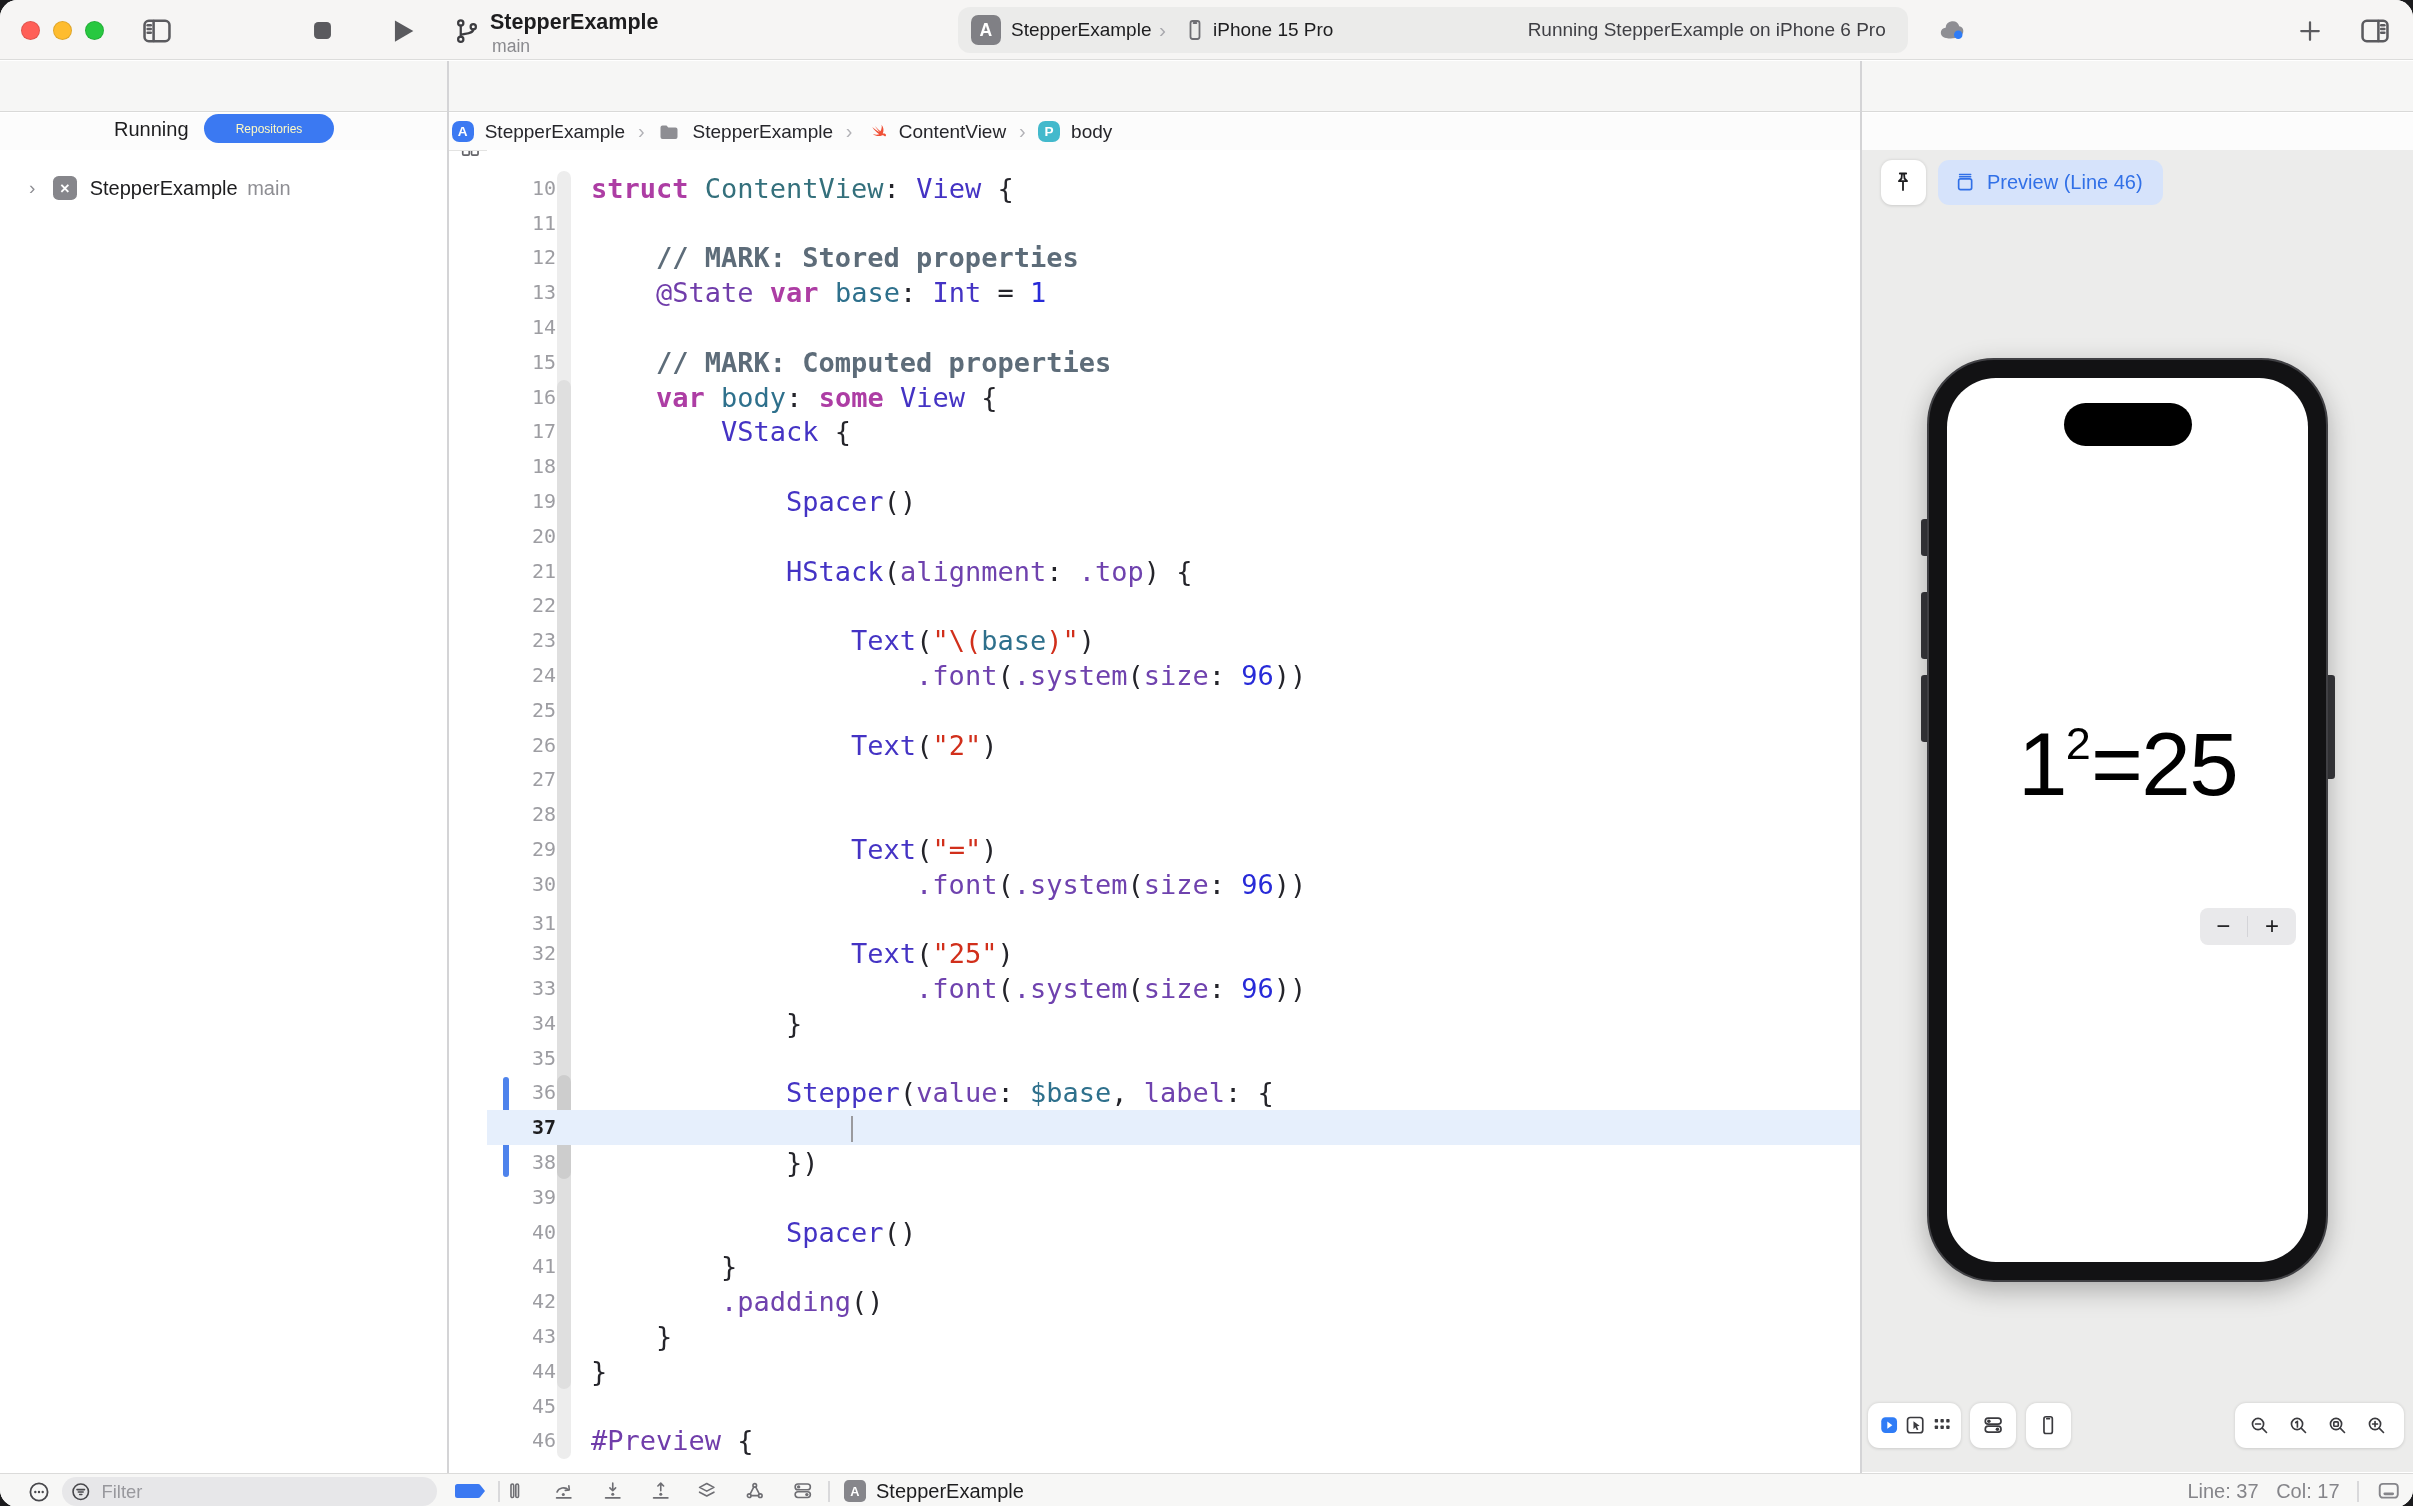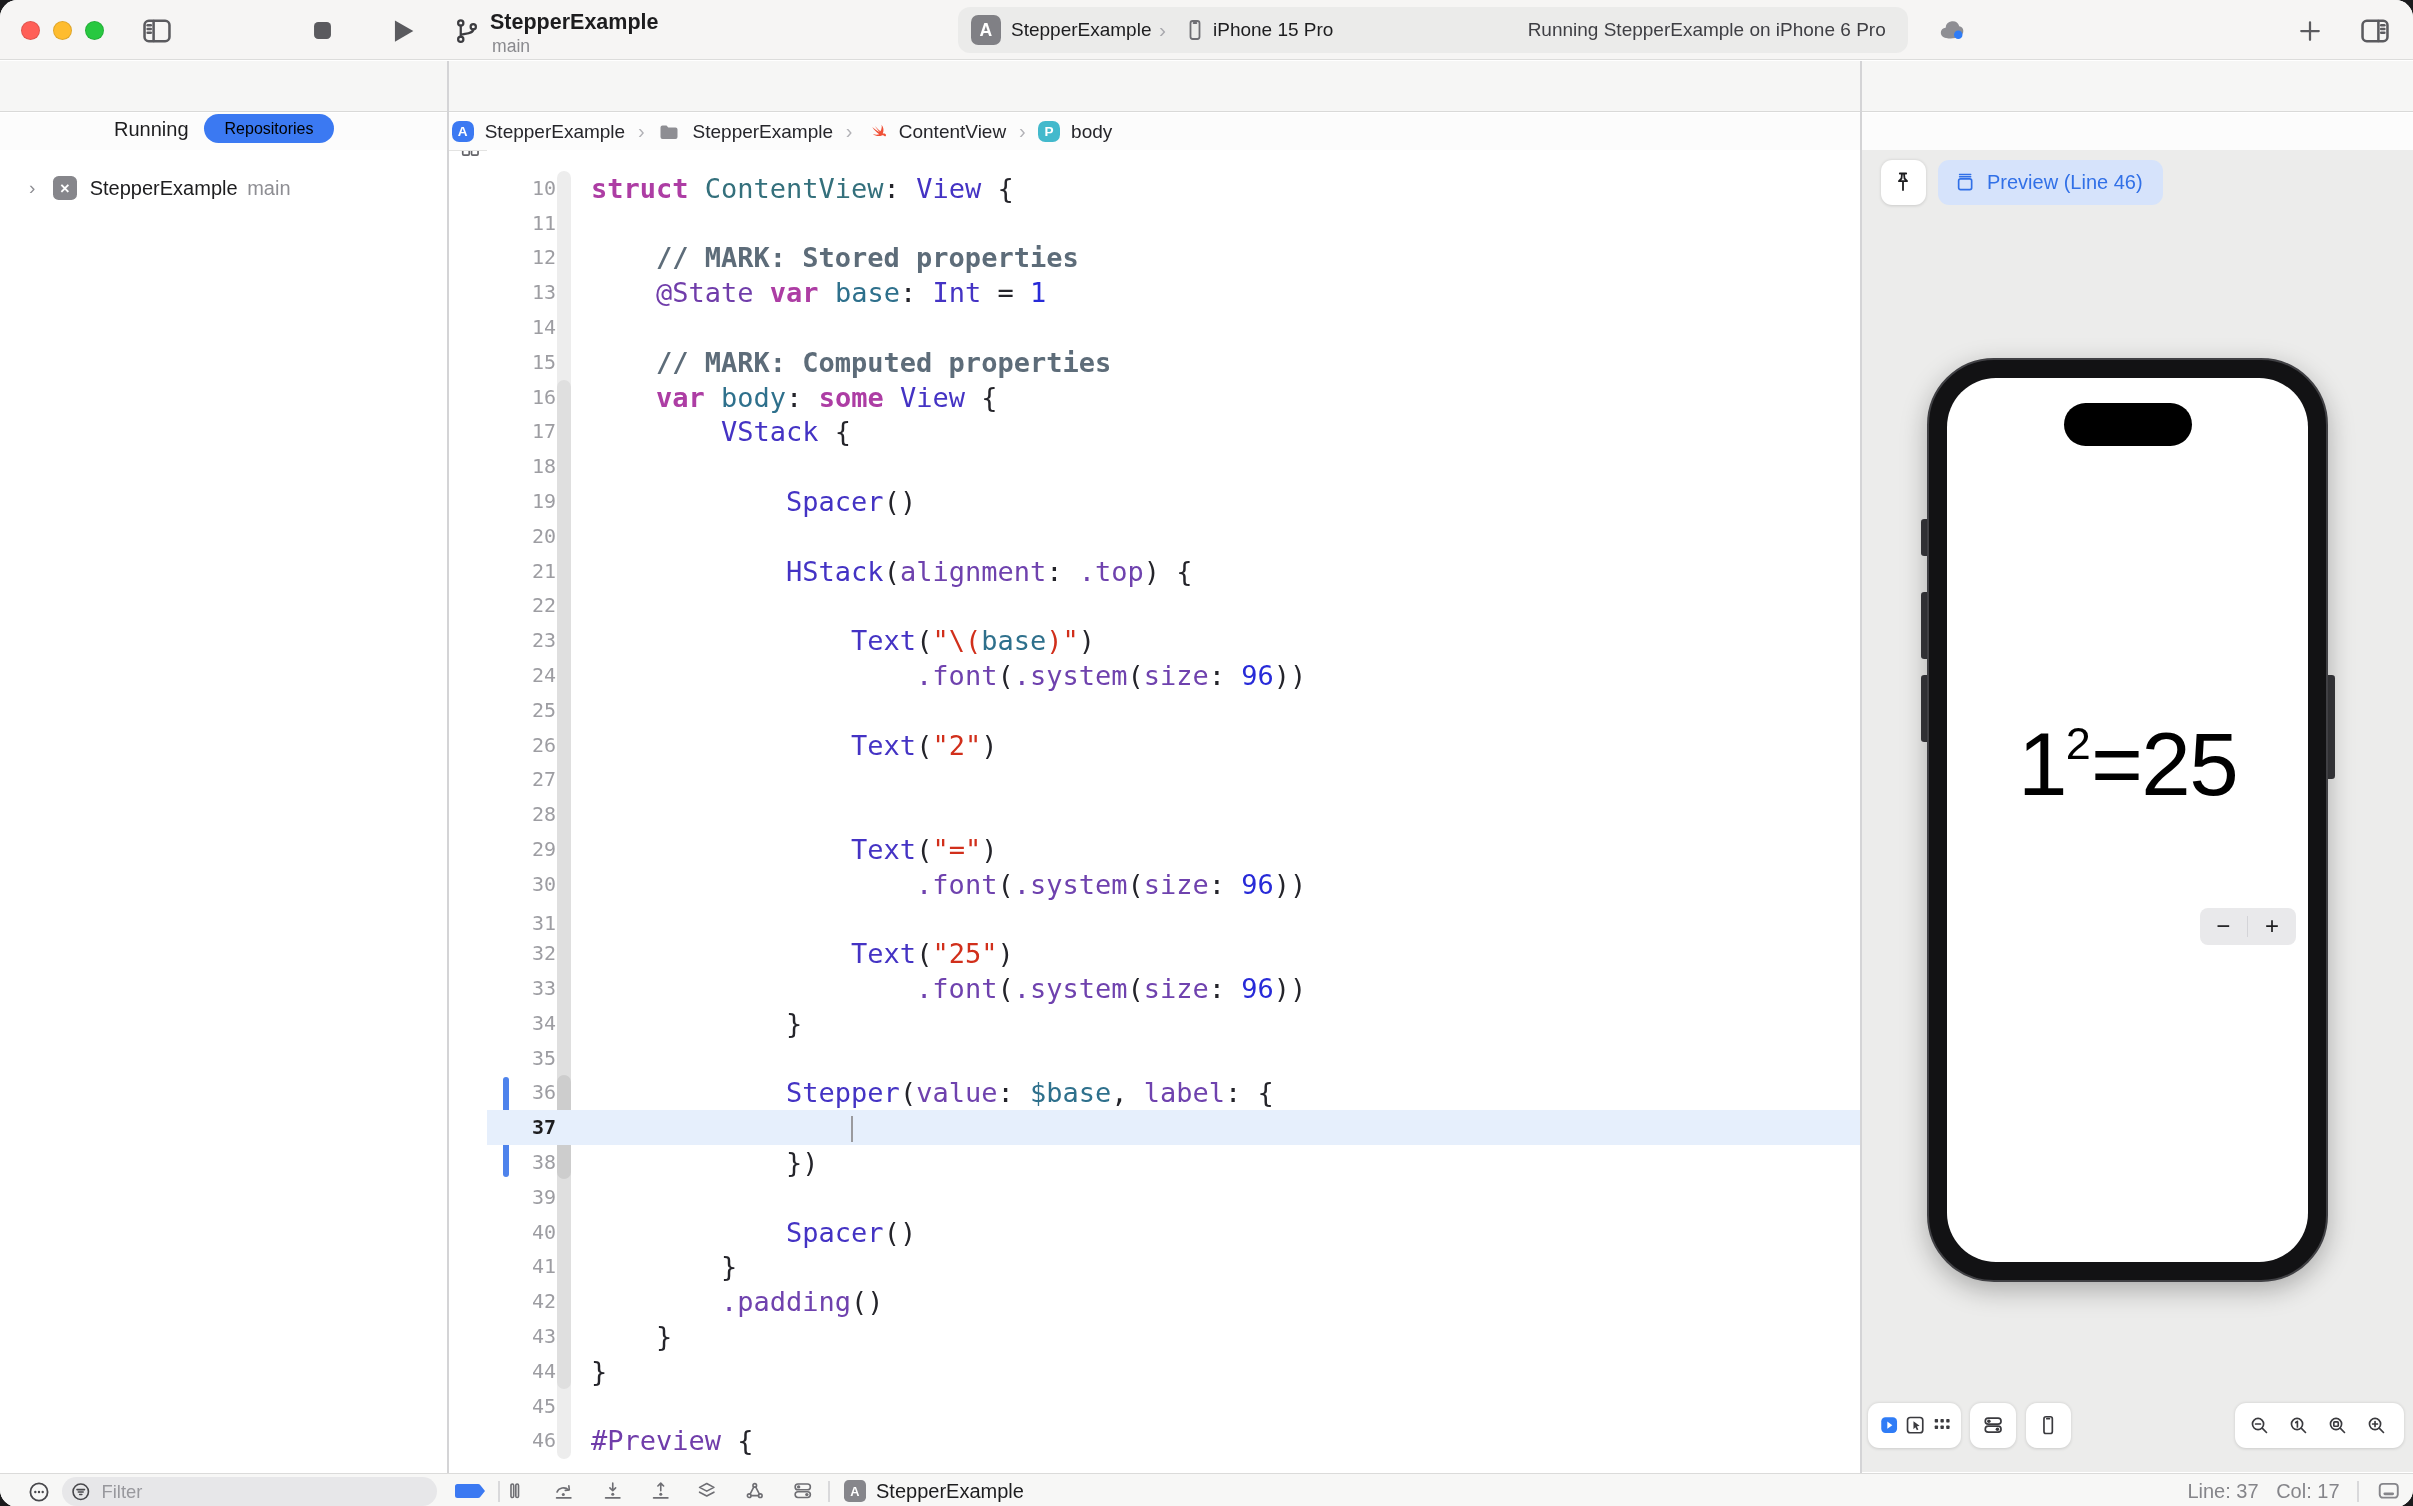--- a/index.html
+++ b/index.html
@@ -27,22 +27,22 @@
   .bar2{position:absolute;left:0;top:61px;width:2413px;height:51px;background:#F6F6F5;border-bottom:0.8px solid #D9D9D8;}
   .nav-ic{position:absolute;top:76px;width:21.5px;height:21.5px;color:#636368;}
   .nav-sel-bg{position:absolute;left:57px;top:67px;width:35px;height:35px;border-radius:8px;background:#3B79F2;}
   .tab{position:absolute;top:61px;height:51px;display:flex;align-items:center;}
   .tab-sel{background:#D9E5F9;}
   .tab-label{font-size:20px;}
   .vdiv{position:absolute;background:#D4D4D6;width:1.6px;}
 
   
   .jumpbar{position:absolute;left:0;top:113px;width:2413px;height:38px;background:#FCFCFC;border-bottom:0.8px solid #E3E3E2;}
-  .seg-pill{position:absolute;left:204px;top:0.8px;width:130px;height:29.5px;border-radius:15px;background:#3B79F2;color:#000000;
-            display:flex;align-items:center;justify-content:center;font-size:16px;}
+  .seg-pill{position:absolute;left:204px;top:0.8px;width:130px;height:29.5px;border-radius:15px;background:#3B79F2;color:#fef9c3;
+            display:flex;align-items:center;justify-content:center;font-size:12px;}
   .seg-plain{position:absolute;left:114px;top:0;height:32px;display:flex;align-items:center;font-size:20px;color:#1D1D1F;}
   .bc{position:absolute;top:0;height:37px;display:flex;align-items:center;gap:11.2px;font-size:19px;color:#26262B;}
   .bc .sep{color:#B2B2B7;font-size:20px;margin:0 1.6px;}
   .mini-badge{width:21.5px;height:21.5px;font-size:13.6px;}
 
   
   .sidebar{position:absolute;left:0;top:150px;width:447px;height:1322px;background:#FFFFFF;}
   .repo-row{position:absolute;left:0;top:22.3px;width:447px;height:32px;display:flex;align-items:center;}
   .disclosure{color:#8E8E93;font-size:19px;margin-left:29px;}
   .repo-badge{width:24px;height:24px;border-radius:5.6px;background:#86868B;margin-left:17.6px;color:#fff;}

